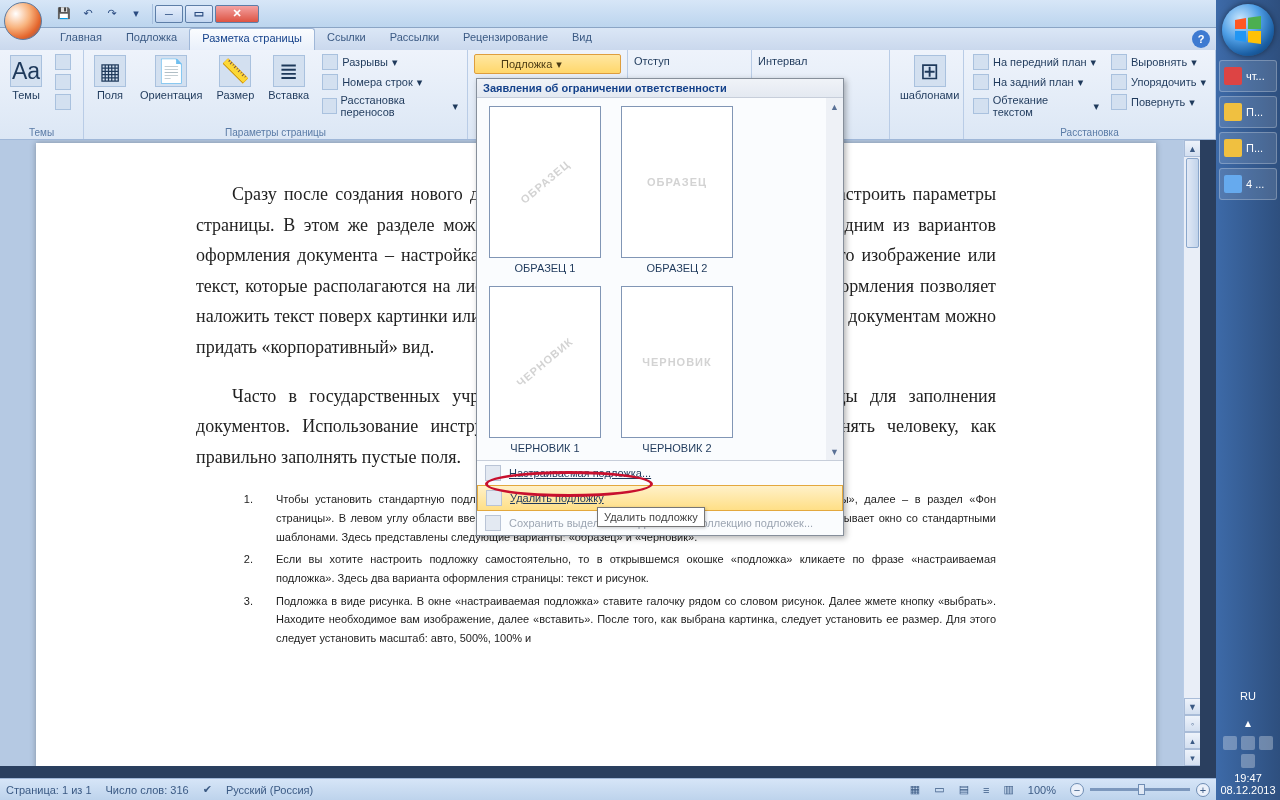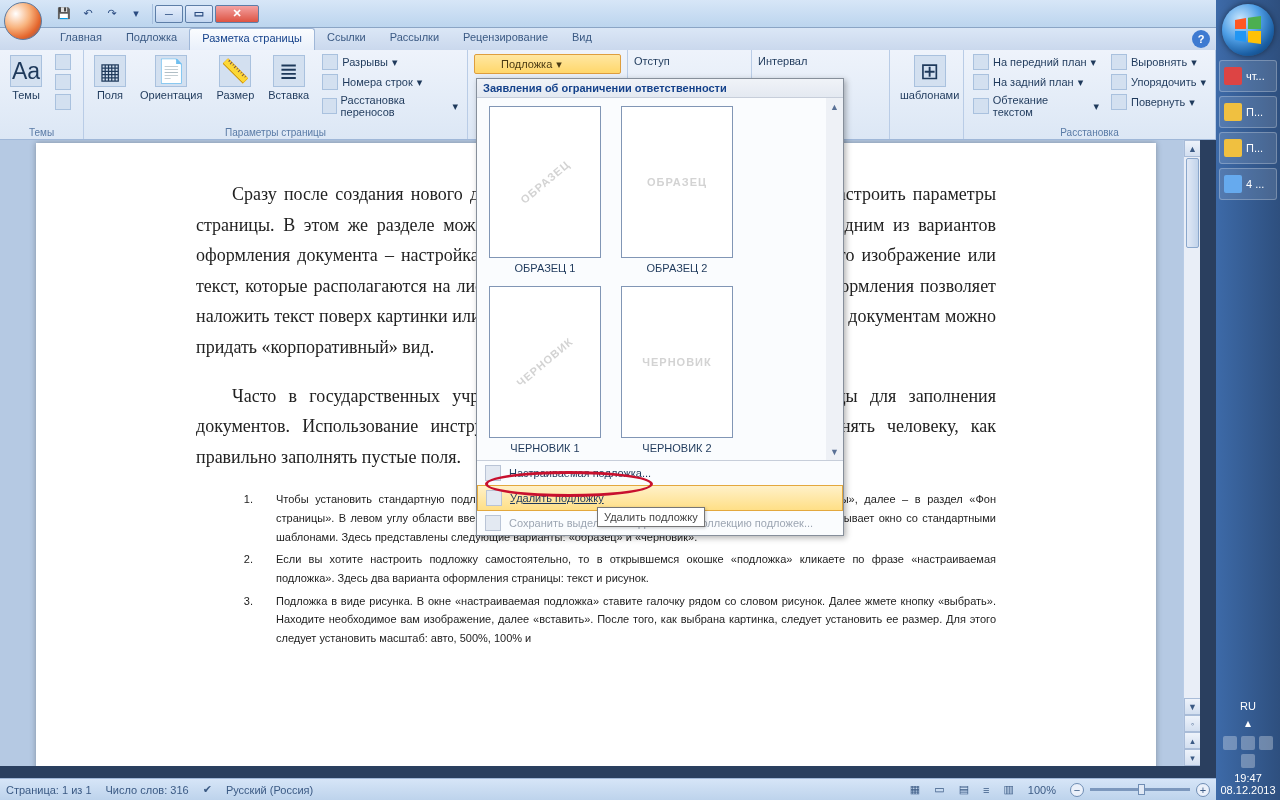--- a/index.html
+++ b/index.html
@@ -240,21 +240,21 @@
       <div class="gal-cap">ЧЕРНОВИК 2</div>
     </div>
     <div class="gal-scroll">
       <div class="gar">▲</div>
       <div class="gar" style="position:absolute;bottom:0">▼</div>
     </div>
   </div>
   <div class="gal-menu">
     <div class="mi">
       <div class="mico"></div>
-      <span style="">Настраиваемая подложка...</span>
+      <span style="text-decoration:underline">Настраиваемая подложка...</span>
     </div>
     <div class="mi hl">
       <div class="mico"></div>
       <span style="text-decoration:underline">Удалить подложку</span>
     </div>
     <div class="mi dis">
       <div class="mico"></div>
       <span>Сохранить выделенный фрагмент в коллекцию подложек...</span>
     </div>
   </div>
@@ -302,21 +302,21 @@
     </div>
   <div class="tb-item">
       <div class="tb-ico" style="background:#f0c040"></div>
       <span>П...</span>
     </div>
   <div class="tb-item">
       <div class="tb-ico" style="background:#66aaee"></div>
       <span>4 ...</span>
     </div>
   <div class="tray">
-    <div style="margin-bottom:4px">RU</div>
+    <div style="margin-bottom:14px">RU</div>
     <div style="font-size:12px;margin-bottom:6px">▴</div>
     <div class="tray-icons">
       <div class="tri"></div>
       <div class="tri"></div>
       <div class="tri"></div>
       <div class="tri"></div>
     </div>
     <div>19:47</div>
     <div>08.12.2013</div>
   </div>

